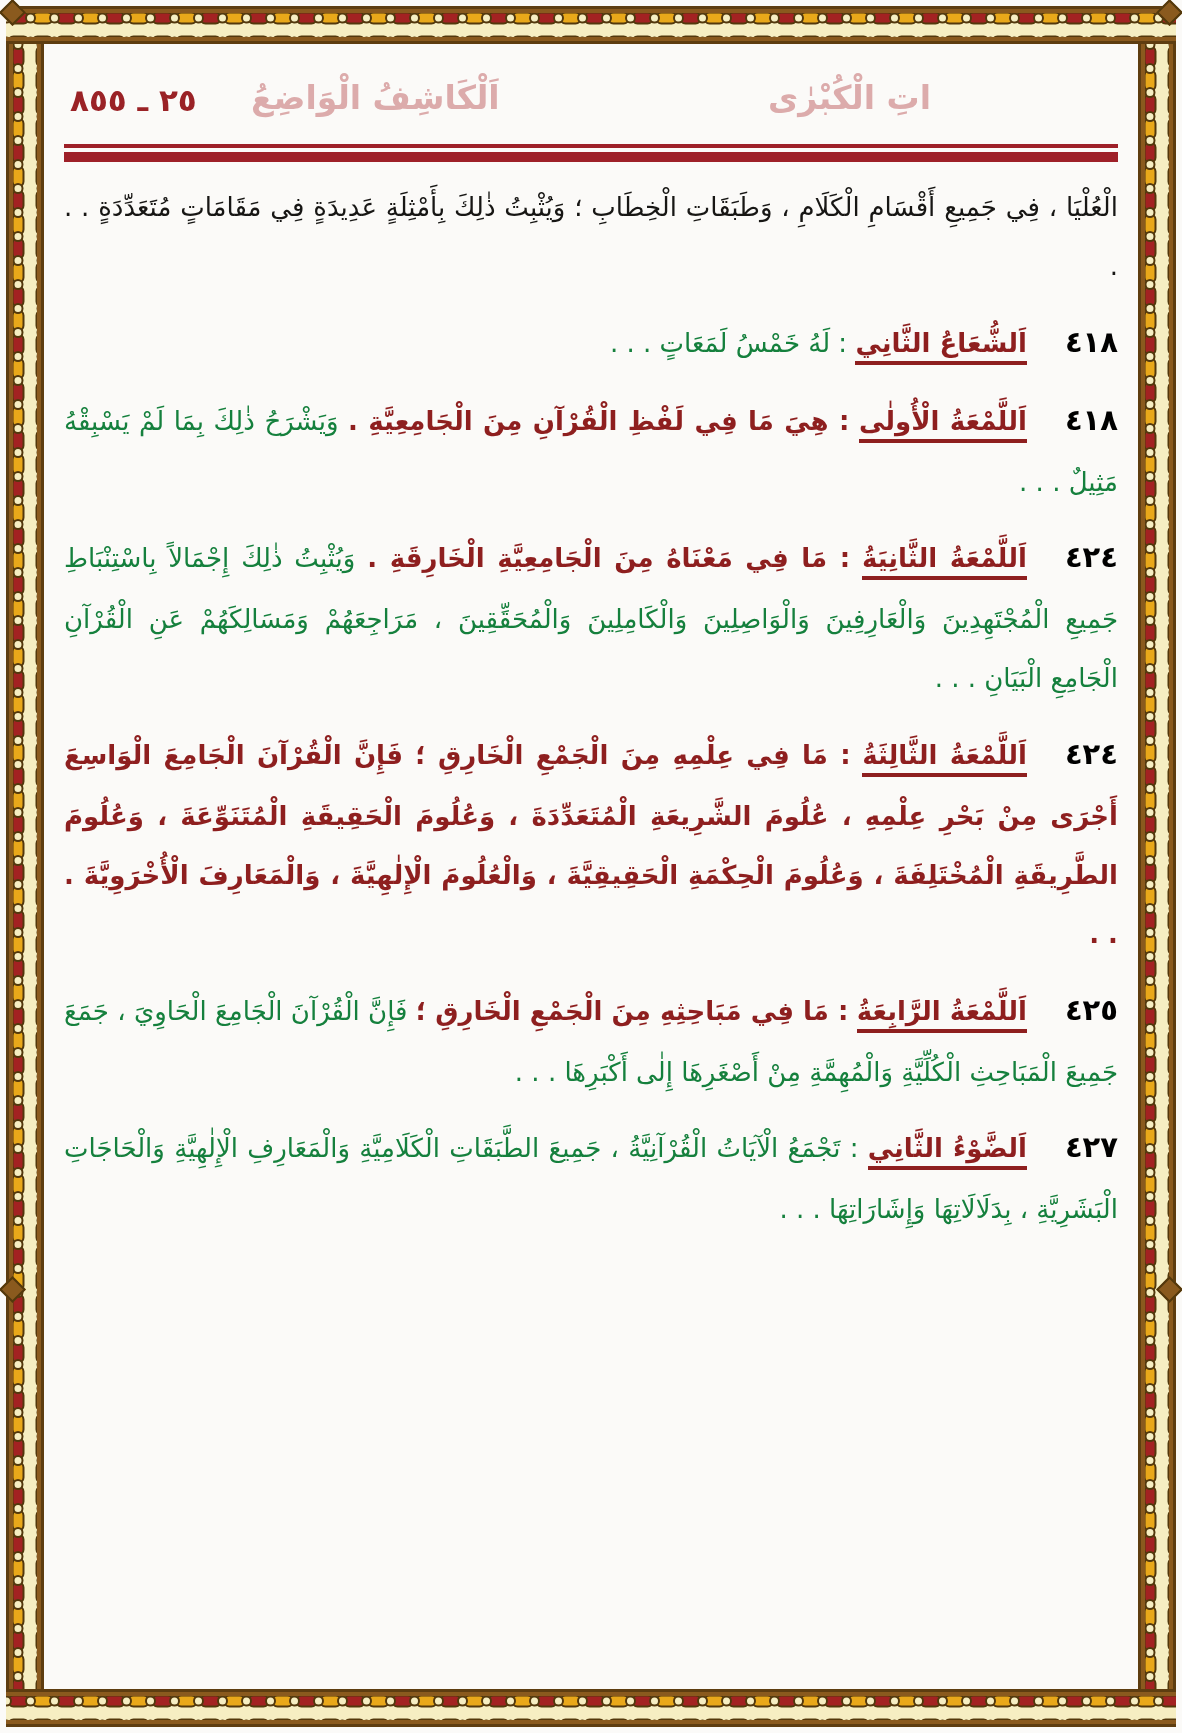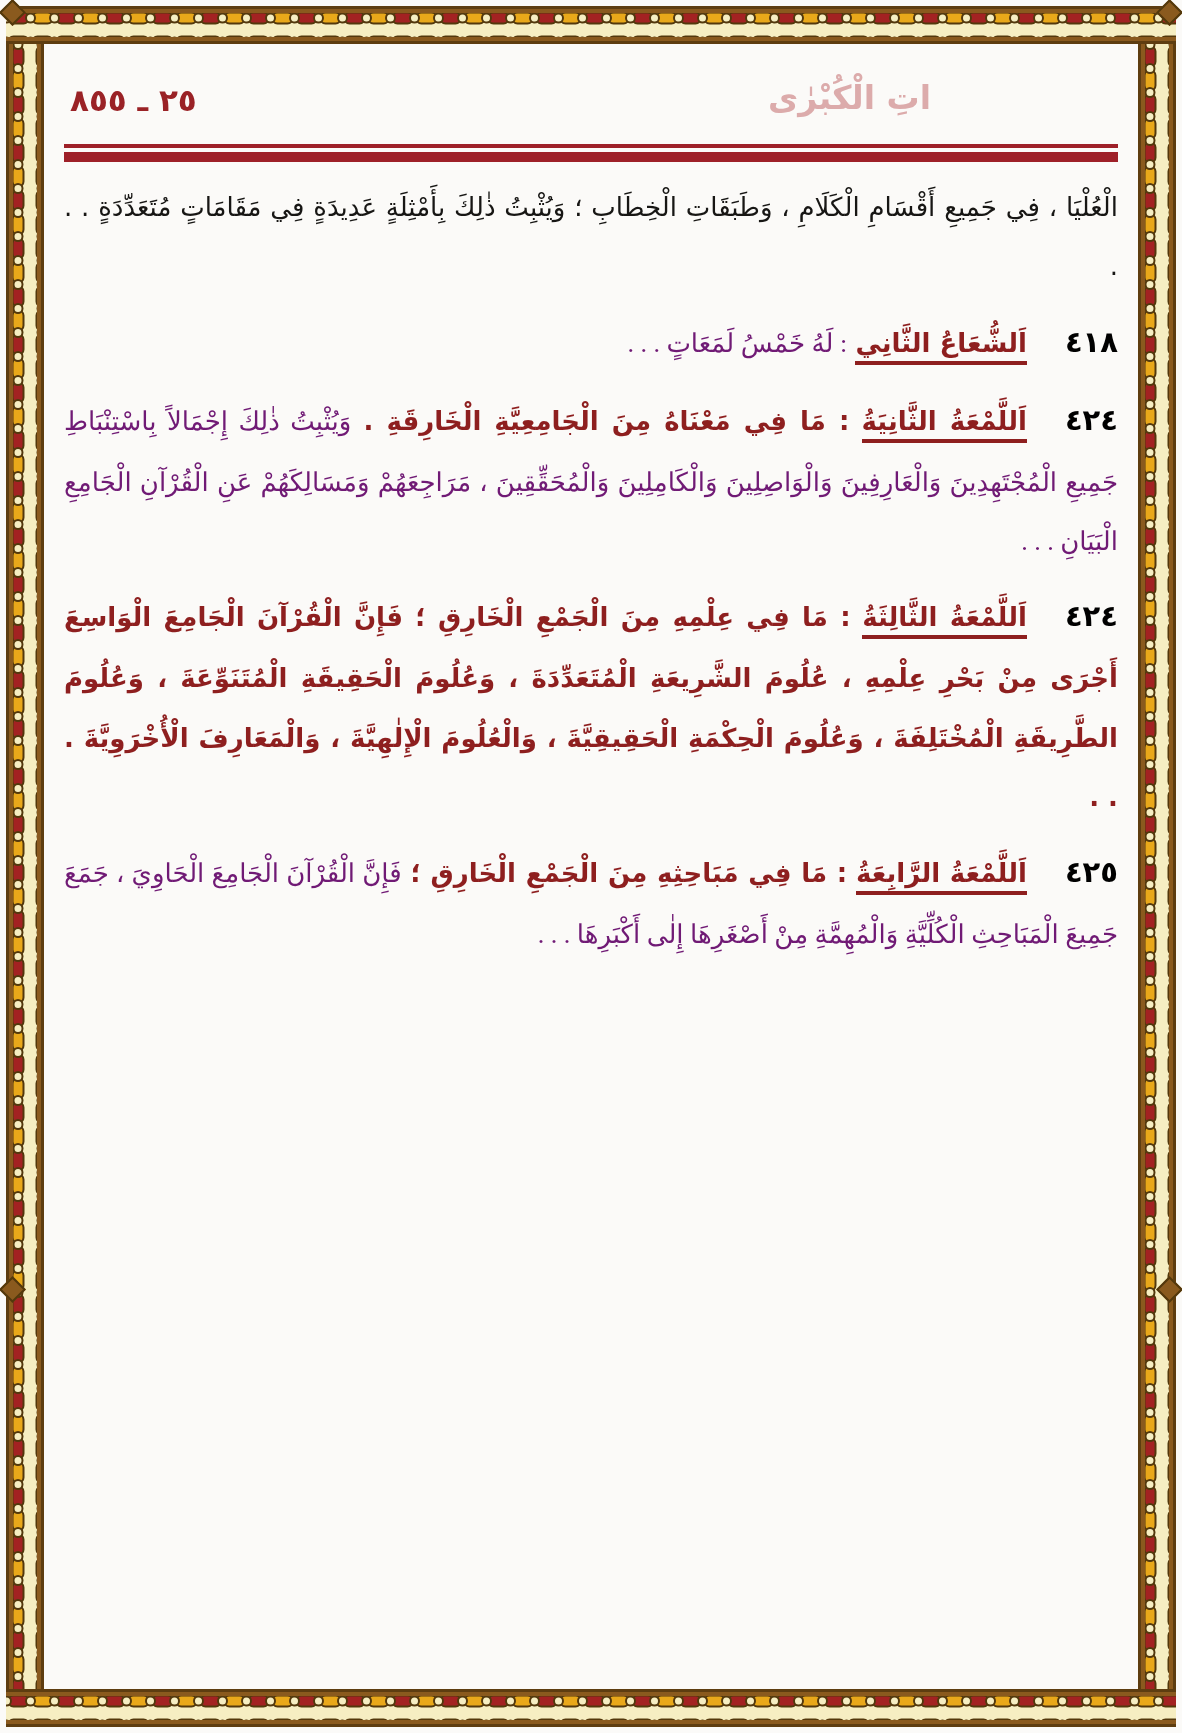--- a/index.html
+++ b/index.html
@@ -60,21 +60,21 @@
   .num{
     color:#000000;font-weight:bold;font-size:29px;
     margin-left:38px;white-space:nowrap;
   }
   .hd{
     color:#8e1f1f;font-weight:bold;
     border-bottom:4px solid #8e1f1f;padding-bottom:3px;
     white-space:nowrap;
   }
   .redtext{color:#8e1f1f;font-weight:bold;}
-  .blacktext{color:#701a75;font-family:Liberation Serif, serif;}
+  .blacktext{color:#15803d;}
 </style>
 </head>
 <body>
 
 <div class="page">
 
   <svg width="0" height="0" style="position:absolute" aria-hidden="true">
     <defs>
       <pattern id="chainH" width="48" height="24" patternUnits="userSpaceOnUse">
         <rect width="48" height="24" fill="#f6eec2"></rect>
@@ -128,36 +128,42 @@
   <div class="corner bl"></div>
   <div class="corner br"></div>
 
   <div class="content">
 
     <div class="header">
       <div class="page-range">٢٥ ـ ٨٥٥</div>
       <div class="title-wrap">
         <div class="watermark">
           <span>اتِ الْكُبْرٰى</span>
+          <span>اَلْكَاشِفُ الْوَاضِعُ</span>
         </div>
       </div>
     </div>
 
     <div class="rule-thin"></div>
     <div class="rule-thick"></div>
 
     <div class="body-text">
       <div class="para">الْعُلْيَا ، فِي جَمِيعِ أَقْسَامِ الْكَلَامِ ، وَطَبَقَاتِ الْخِطَابِ ؛ وَيُثْبِتُ ذٰلِكَ بِأَمْثِلَةٍ عَدِيدَةٍ فِي مَقَامَاتٍ مُتَعَدِّدَةٍ . . .</div>
       <div id="entries">
   <div class="entry para">
     <span class="num">٤١٨</span><span class="hd">اَلشُّعَاعُ الثَّانِي</span>
     
     <span class="blacktext">: لَهُ خَمْسُ لَمَعَاتٍ . . .</span>
   </div>
 
+  <div class="entry para">
+    <span class="num">٤١٨</span><span class="hd">اَللَّمْعَةُ الْأُولٰى</span>
+    <span class="redtext">: هِيَ مَا فِي لَفْظِ الْقُرْآنِ مِنَ الْجَامِعِيَّةِ .</span>
+    <span class="blacktext">وَيَشْرَحُ ذٰلِكَ بِمَا لَمْ يَسْبِقْهُ مَثِيلٌ . . .</span>
+  </div>
 
   <div class="entry para">
     <span class="num">٤٢٤</span><span class="hd">اَللَّمْعَةُ الثَّانِيَةُ</span>
     <span class="redtext">: مَا فِي مَعْنَاهُ مِنَ الْجَامِعِيَّةِ الْخَارِقَةِ .</span>
     <span class="blacktext">وَيُثْبِتُ ذٰلِكَ إِجْمَالاً بِاسْتِنْبَاطِ جَمِيعِ الْمُجْتَهِدِينَ وَالْعَارِفِينَ وَالْوَاصِلِينَ وَالْكَامِلِينَ وَالْمُحَقِّقِينَ ، مَرَاجِعَهُمْ وَمَسَالِكَهُمْ عَنِ الْقُرْآنِ الْجَامِعِ الْبَيَانِ . . .</span>
   </div>
 
   <div class="entry para">
     <span class="num">٤٢٤</span><span class="hd">اَللَّمْعَةُ الثَّالِثَةُ</span>
     <span class="redtext">: مَا فِي عِلْمِهِ مِنَ الْجَمْعِ الْخَارِقِ ؛ فَإِنَّ الْقُرْآنَ الْجَامِعَ الْوَاسِعَ أَجْرَى مِنْ بَحْرِ عِلْمِهِ ، عُلُومَ الشَّرِيعَةِ الْمُتَعَدِّدَةَ ، وَعُلُومَ الْحَقِيقَةِ الْمُتَنَوِّعَةَ ، وَعُلُومَ الطَّرِيقَةِ الْمُخْتَلِفَةَ ، وَعُلُومَ الْحِكْمَةِ الْحَقِيقِيَّةَ ، وَالْعُلُومَ الْإِلٰهِيَّةَ ، وَالْمَعَارِفَ الْأُخْرَوِيَّةَ . . .</span>
@@ -165,18 +171,23 @@
   </div>
 
   <div class="entry para">
     <span class="num">٤٢٥</span><span class="hd">اَللَّمْعَةُ الرَّابِعَةُ</span>
     <span class="redtext">: مَا فِي مَبَاحِثِهِ مِنَ الْجَمْعِ الْخَارِقِ ؛</span>
     <span class="blacktext">فَإِنَّ الْقُرْآنَ الْجَامِعَ الْحَاوِيَ ، جَمَعَ جَمِيعَ الْمَبَاحِثِ الْكُلِّيَّةِ وَالْمُهِمَّةِ مِنْ أَصْغَرِهَا إِلٰى أَكْبَرِهَا . . .</span>
   </div>
 
 
 
+  <div class="entry para">
+    <span class="num">٤٢٧</span><span class="hd">اَلضَّوْءُ الثَّانِي</span>
+    
+    <span class="blacktext">: تَجْمَعُ الْآيَاتُ الْقُرْآنِيَّةُ ، جَمِيعَ الطَّبَقَاتِ الْكَلَامِيَّةِ وَالْمَعَارِفِ الْإِلٰهِيَّةِ وَالْحَاجَاتِ الْبَشَرِيَّةِ ، بِدَلَالَاتِهَا وَإِشَارَاتِهَا . . .</span>
+  </div>
 
 </div>
     </div>
 
   </div>
 </div>
 
 </body></html>

